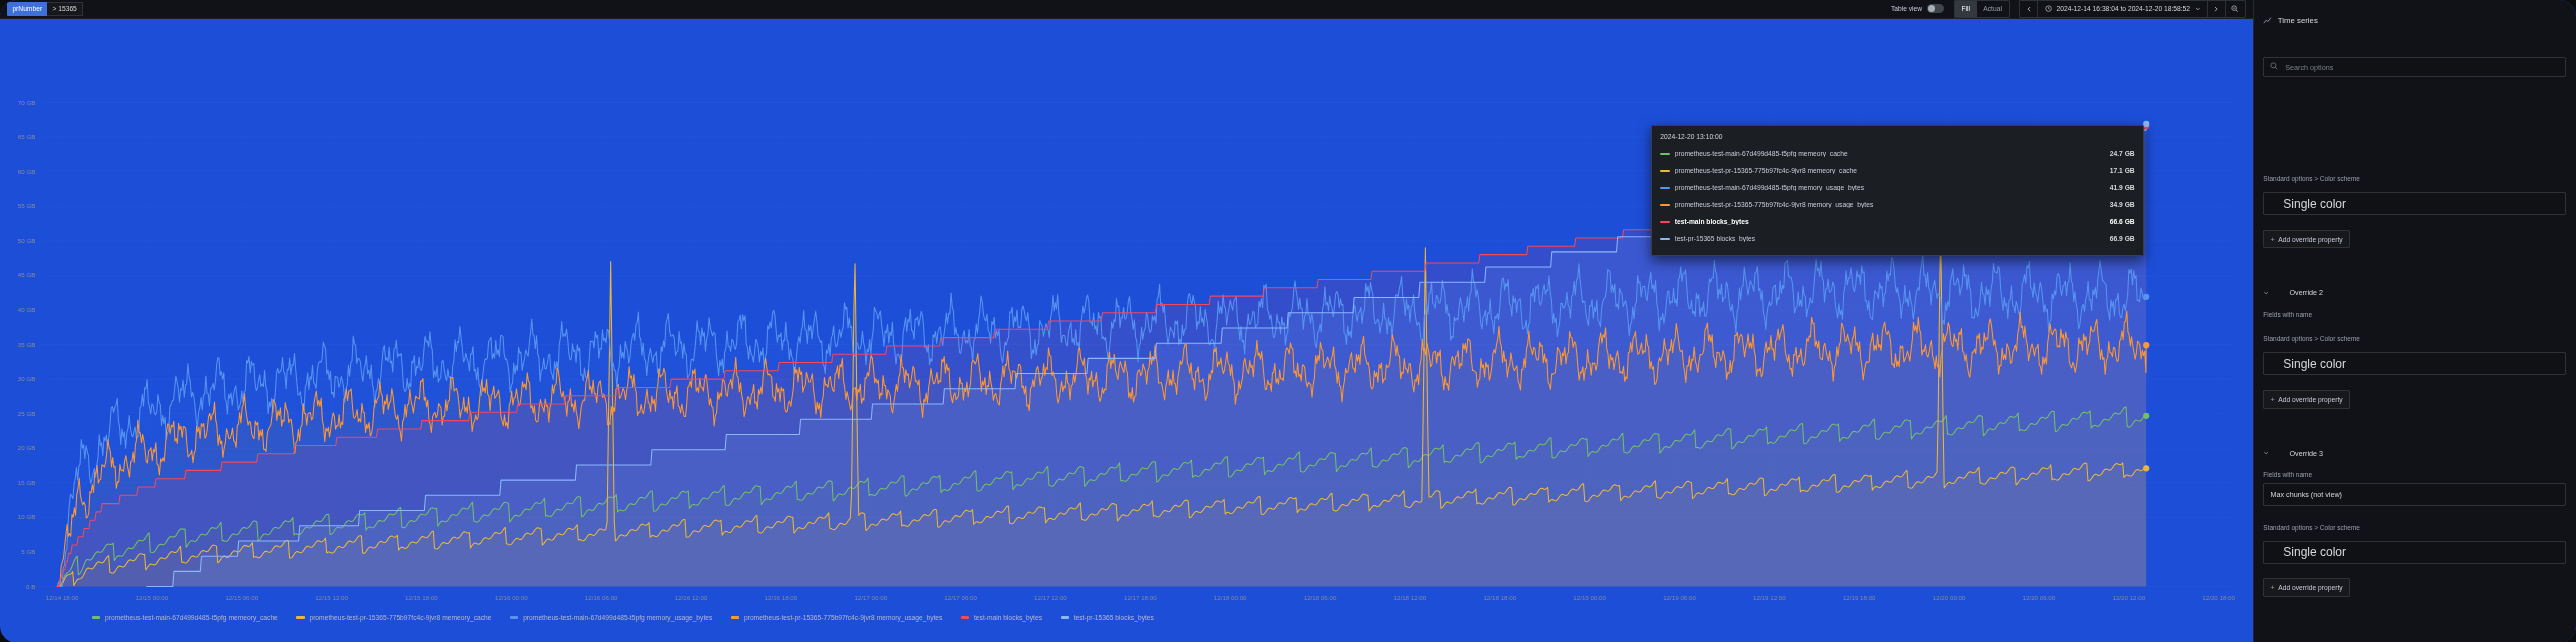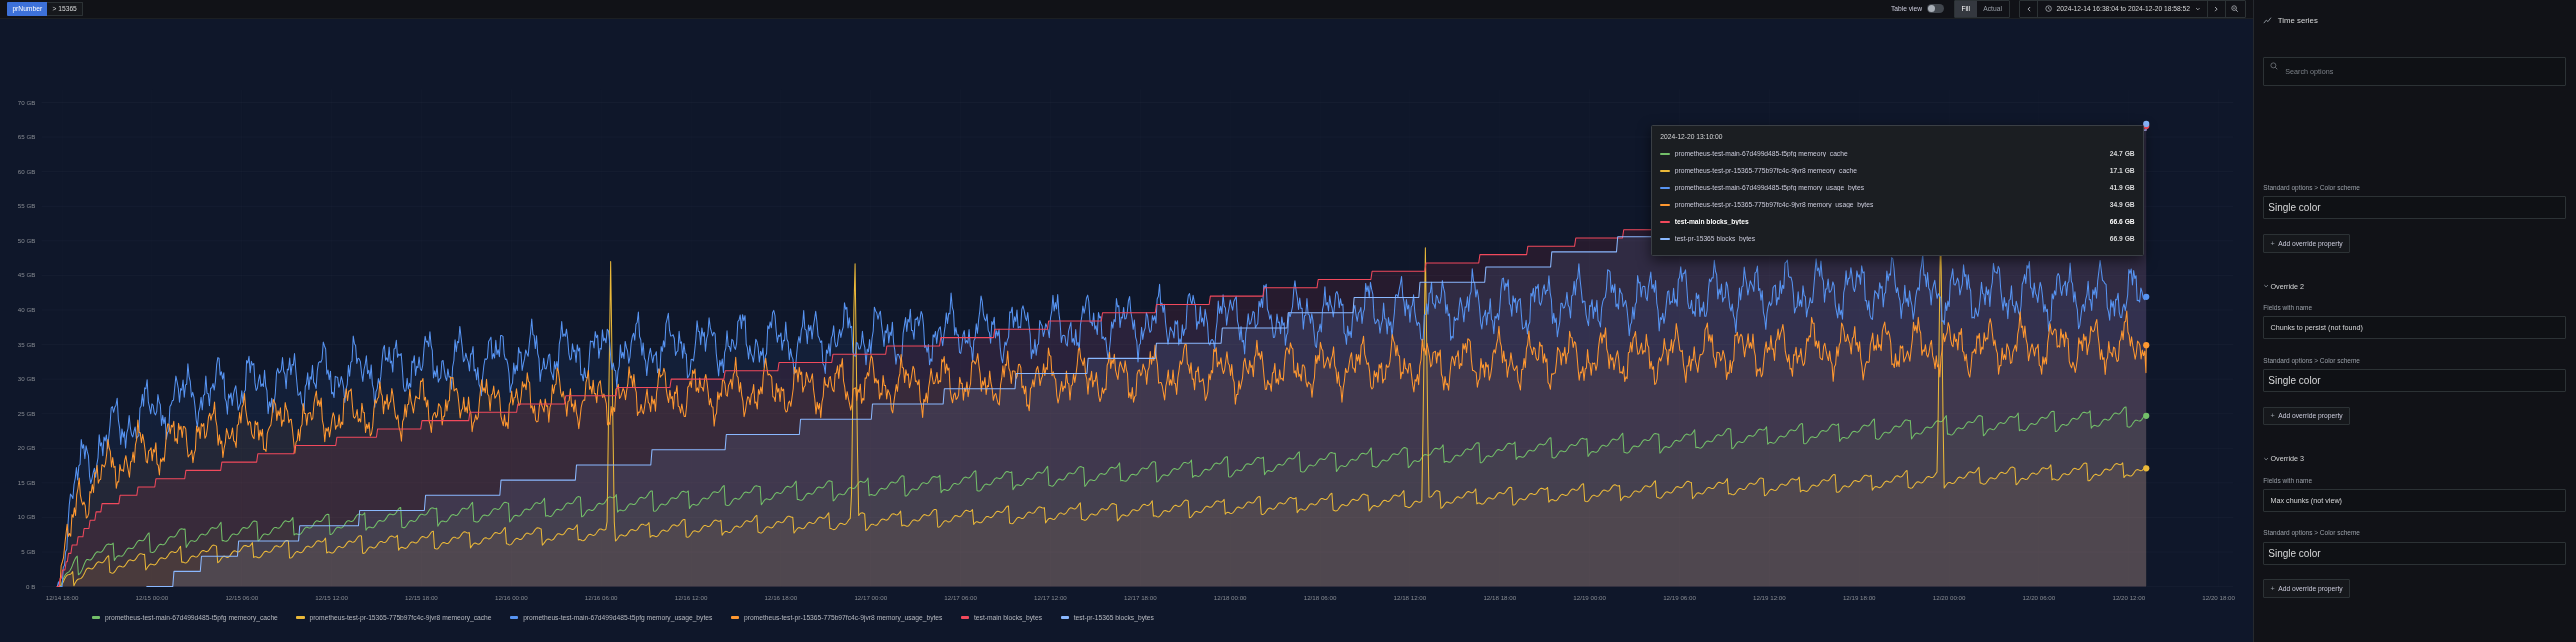--- a/index.html
+++ b/index.html
@@ -1,17 +1,17 @@
 <!DOCTYPE html>
 <html style="font-size:8.3px"><head>
 <meta charset="utf-8">
 <style>
   html,body{margin:0;padding:0;background:#0b0c0e;}
-  .app{position:relative;width:2576px;height:643px;overflow:hidden;background:#0f172a;
-       font-family:"Liberation Sans",sans-serif;color:#ccccdc;}
+  .app{position:relative;width:2576px;height:643px;overflow:hidden;background:#1d4ed8;
+       font-family:"Liberation Sans",sans-serif;color:#ccccdc;border-radius:17px;}
   svg text{font-family:"Liberation Sans",sans-serif;}
 
   
   .topbar{position:absolute;left:0;top:0;width:2253px;height:18.6px;display:flex;align-items:center;
           padding:0 7.2px;box-sizing:border-box;background:#111217;border-bottom:0.5px solid #1c1f23;}
   .var-group{display:flex;height:13.5px;font-size:6.7px;}
   .var-label{background:#3d71d9;color:#fff;display:flex;align-items:center;padding:0 5.2px;
              border-radius:1px 0 0 1px;font-weight:500;cursor:pointer;}
   .var-value{background:#16181c;border:0.5px solid #2c3235;border-left:0;color:#d8d9da;display:flex;
              align-items:center;padding:0 5.2px;border-radius:0 1px 1px 0;cursor:pointer;}
@@ -48,37 +48,37 @@
   .tt-name{margin-left:5.2px;color:#ccccdc;flex:1;overflow:hidden;white-space:nowrap;}
   .tt-value{color:#d8d9da;font-weight:600;margin-left:7.2px;white-space:nowrap;}
   .tt-row.bold .tt-name{color:#fff;font-weight:700;}
   .tt-row.bold .tt-value{color:#fff;font-weight:700;}
 
   
   .sidebar{position:absolute;right:0;top:0;width:323px;height:643px;box-sizing:border-box;
            background:#111217;border-left:0.5px solid #26292e;padding:10.3px 10.3px 0 9.3px;overflow:hidden;}
   .sb-header{display:flex;align-items:center;gap:5.7px;font-size:7.8px;color:#d8d9da;height:21px;cursor:pointer;}
   .sb-search{position:relative;margin-top:26px;}
-  .sb-search input{width:100%;height:29px;box-sizing:border-box;background:#0f1115;border:0.5px solid #2c3235;
+  .sb-search input{width:100%;height:20px;box-sizing:border-box;background:#0f1115;border:0.5px solid #2c3235;
                    border-radius:1px;color:#ccccdc;font-size:7.2px;padding:0 6.2px 0 21px;outline:none;}
   .sb-search input::placeholder{color:#7b8087;}
   .sb-search .mag{position:absolute;left:6.7px;top:5.2px;}
   .sb-tabs{display:flex;margin-top:19.7px;height:21px;border-radius:1px;background:#0f1115;border:0.5px solid #23262b;}
   .sb-tab{flex:1;display:flex;align-items:center;justify-content:center;font-size:7.2px;color:#9aa0a8;
           border-radius:1px;cursor:pointer;}
   .sb-tab.active{background:#3b4048;color:#fff;}
   .sb-content{margin-top:98px;}
   .prop-path{font-size:6.5px;color:#9aa0a8;margin:17.6px 0 5.2px;}
   .sb-content > .prop-path:first-child{margin-top:0;}
   .select{height:21px;border:0.5px solid #2c3235;background:#0f1115;border-radius:1px;display:flex;
-          align-items:center;padding:0 4px;color:#d8d9da;font-size:10px;cursor:pointer;justify-content:space-between;}
+          align-items:center;padding:0 19px;color:#d8d9da;font-size:12px;cursor:pointer;justify-content:space-between;margin-top:10px;}
   .add-btn{margin-top:14.5px;display:inline-flex;align-items:center;gap:3.6px;height:16.6px;padding:0 6.2px;
            border:0.5px solid #2c3235;border-radius:1px;color:#ccccdc;font-size:6.7px;background:#16181c;cursor:pointer;}
   .plus{color:#9aa0a8;font-size:7.2px;}
-  .ov-header{display:flex;align-items:center;gap:1px;margin-top:29px;font-size:7.2px;color:#d8d9da;cursor:pointer;}
+  .ov-header{display:flex;align-items:center;gap:20px;margin-top:40px;font-size:7.2px;color:#d8d9da;cursor:pointer;}
   .field-label{font-size:6.5px;color:#9aa0a8;margin:13.5px 0 5.2px;}
   .input{height:21px;border:0.5px solid #2c3235;background:#0f1115;border-radius:1px;display:flex;
          align-items:center;padding:0 6.2px;color:#d8d9da;font-size:7.2px;cursor:text;}
 </style>
 </head>
 <body>
 
 <div class="app">
 
   <svg id="chart-svg" width="2576" height="624" viewBox="0 0 4978 1206">
@@ -340,21 +340,20 @@
       
       <div class="ov-header">
         <span class="icon">
           <svg width="6.2" height="6.2" viewBox="0 0 12 12">
               <path d="M2.5 4 L6 7.5 L9.5 4" fill="none" stroke="#9aa0a8" stroke-width="1.5"></path>
             </svg>
         </span>
         <span>Override 2</span>
       </div>
       <div class="field-label">Fields with name</div>
-      <div class="input">Chunks to persist (not found)</div>
       <div class="prop-path">Standard options &gt; Color scheme</div>
       <div class="select">
         <span>Single color</span>
       </div>
       <div class="add-btn">
         <span class="plus">+</span>
         <span>Add override property</span>
       </div>
 
       

